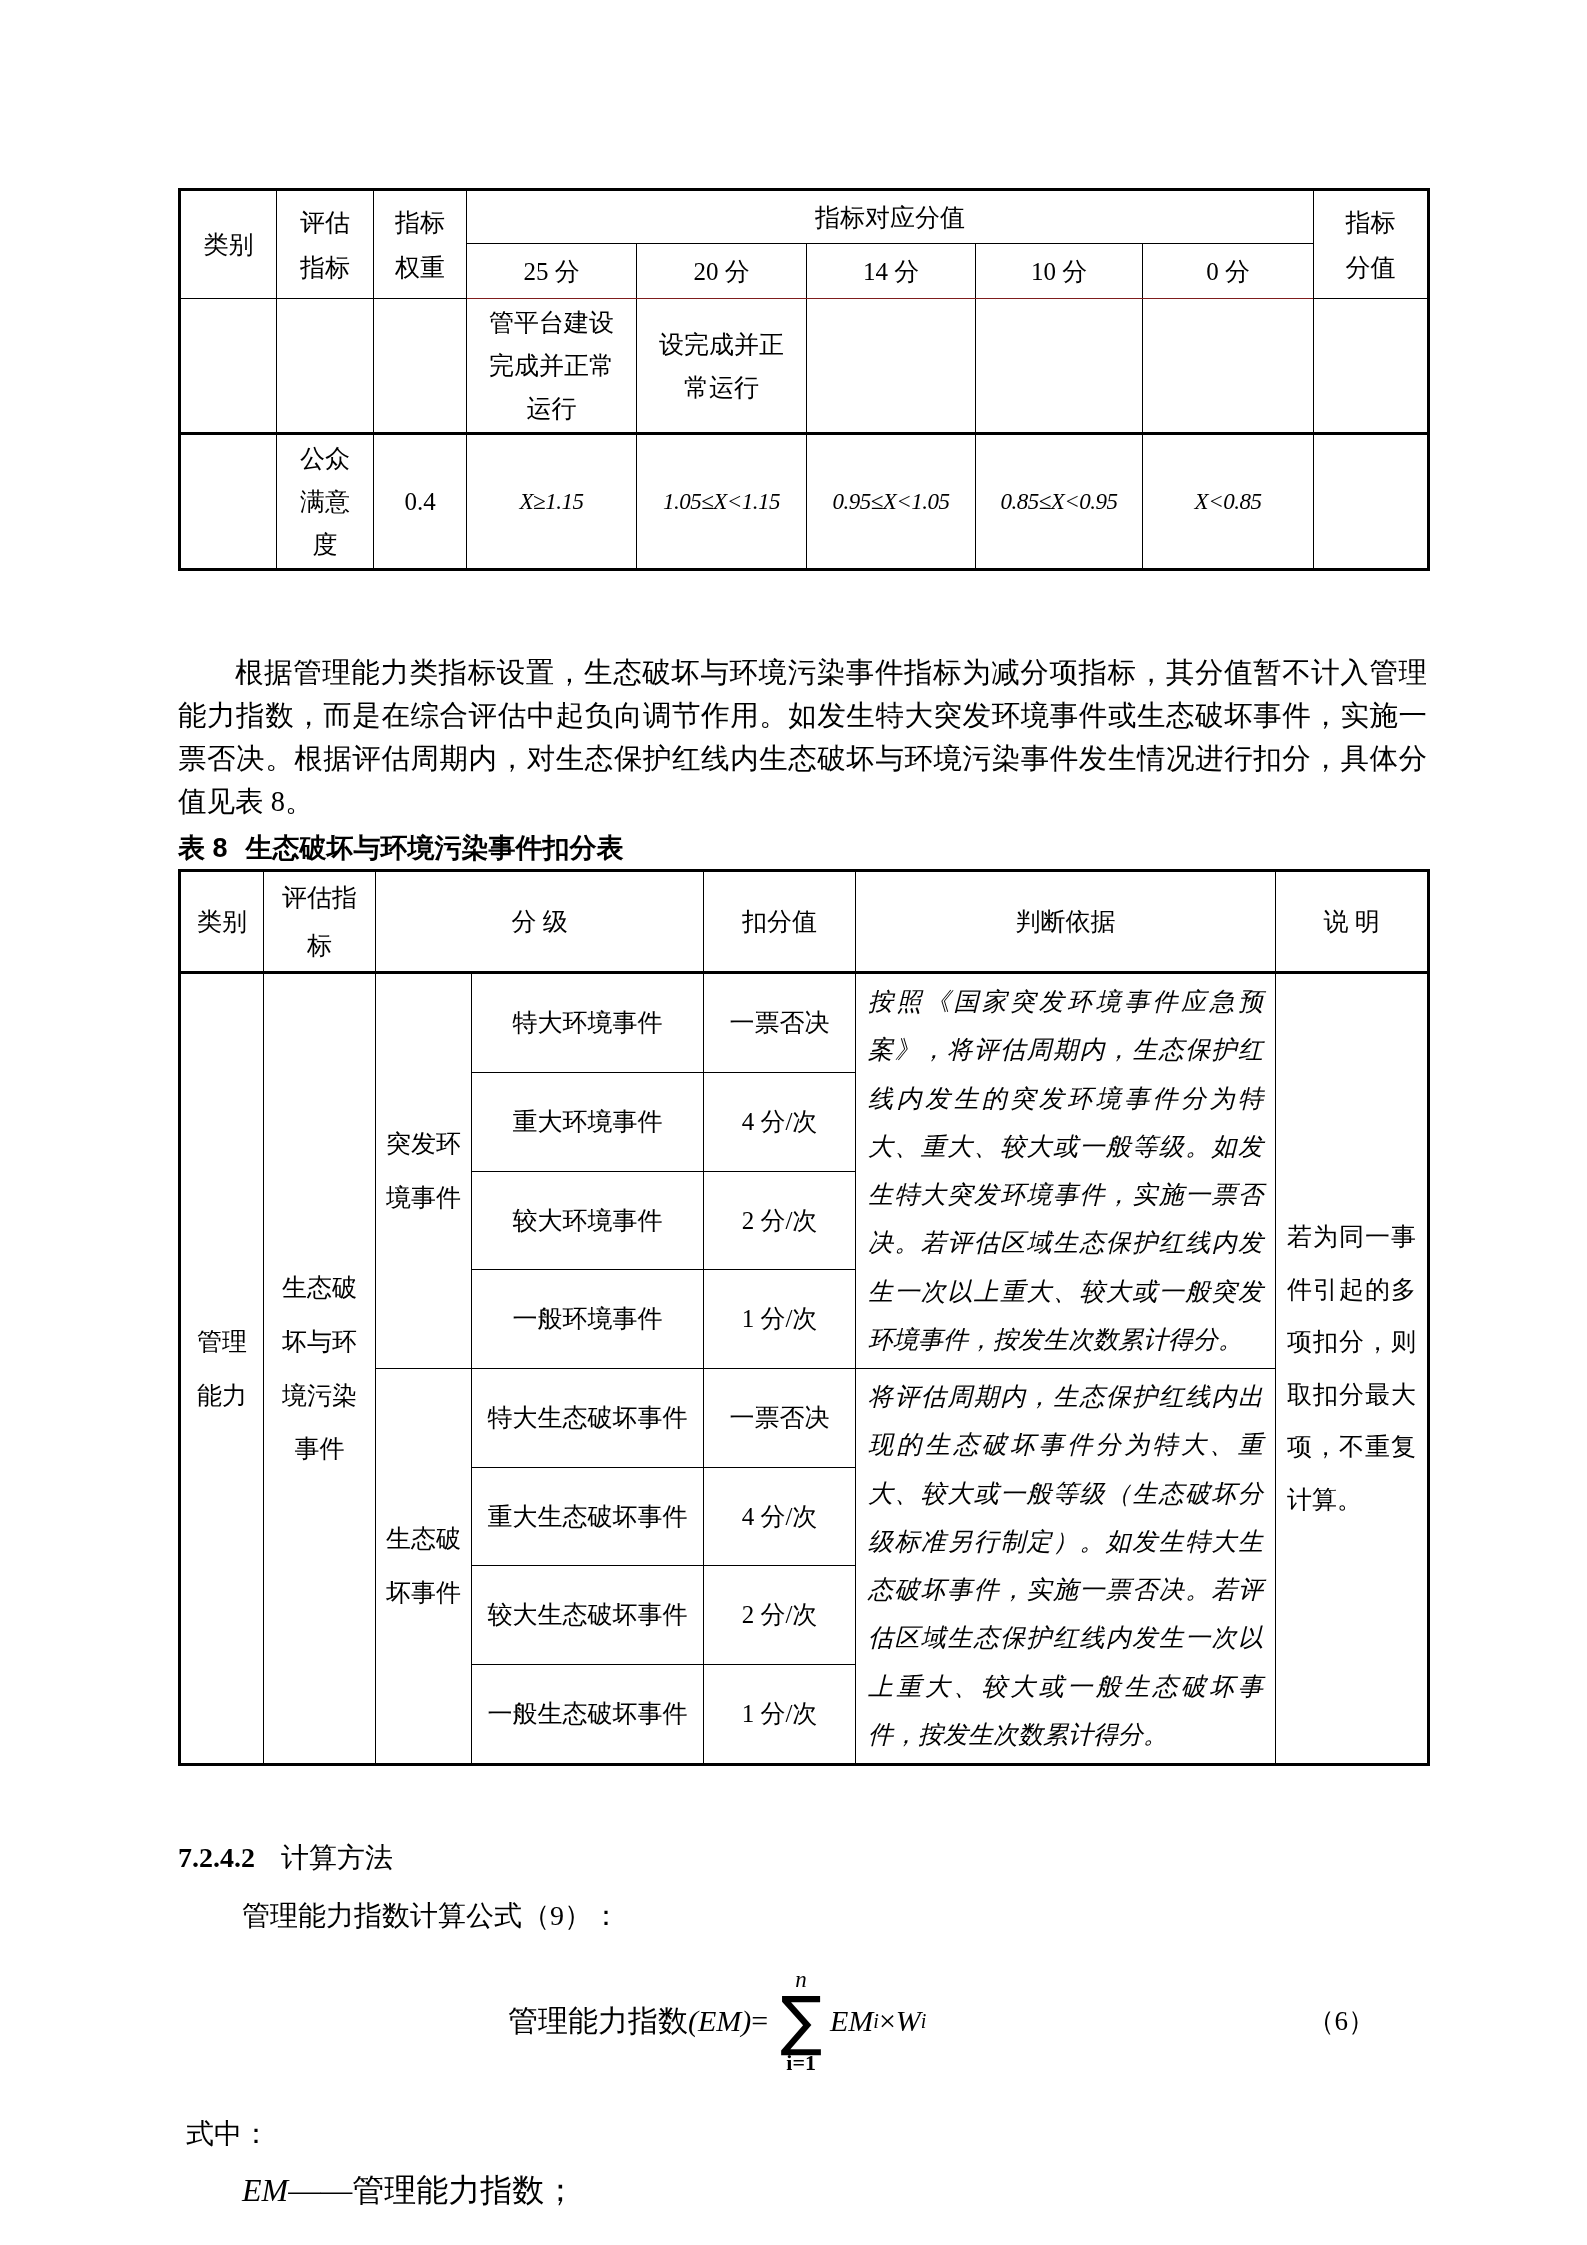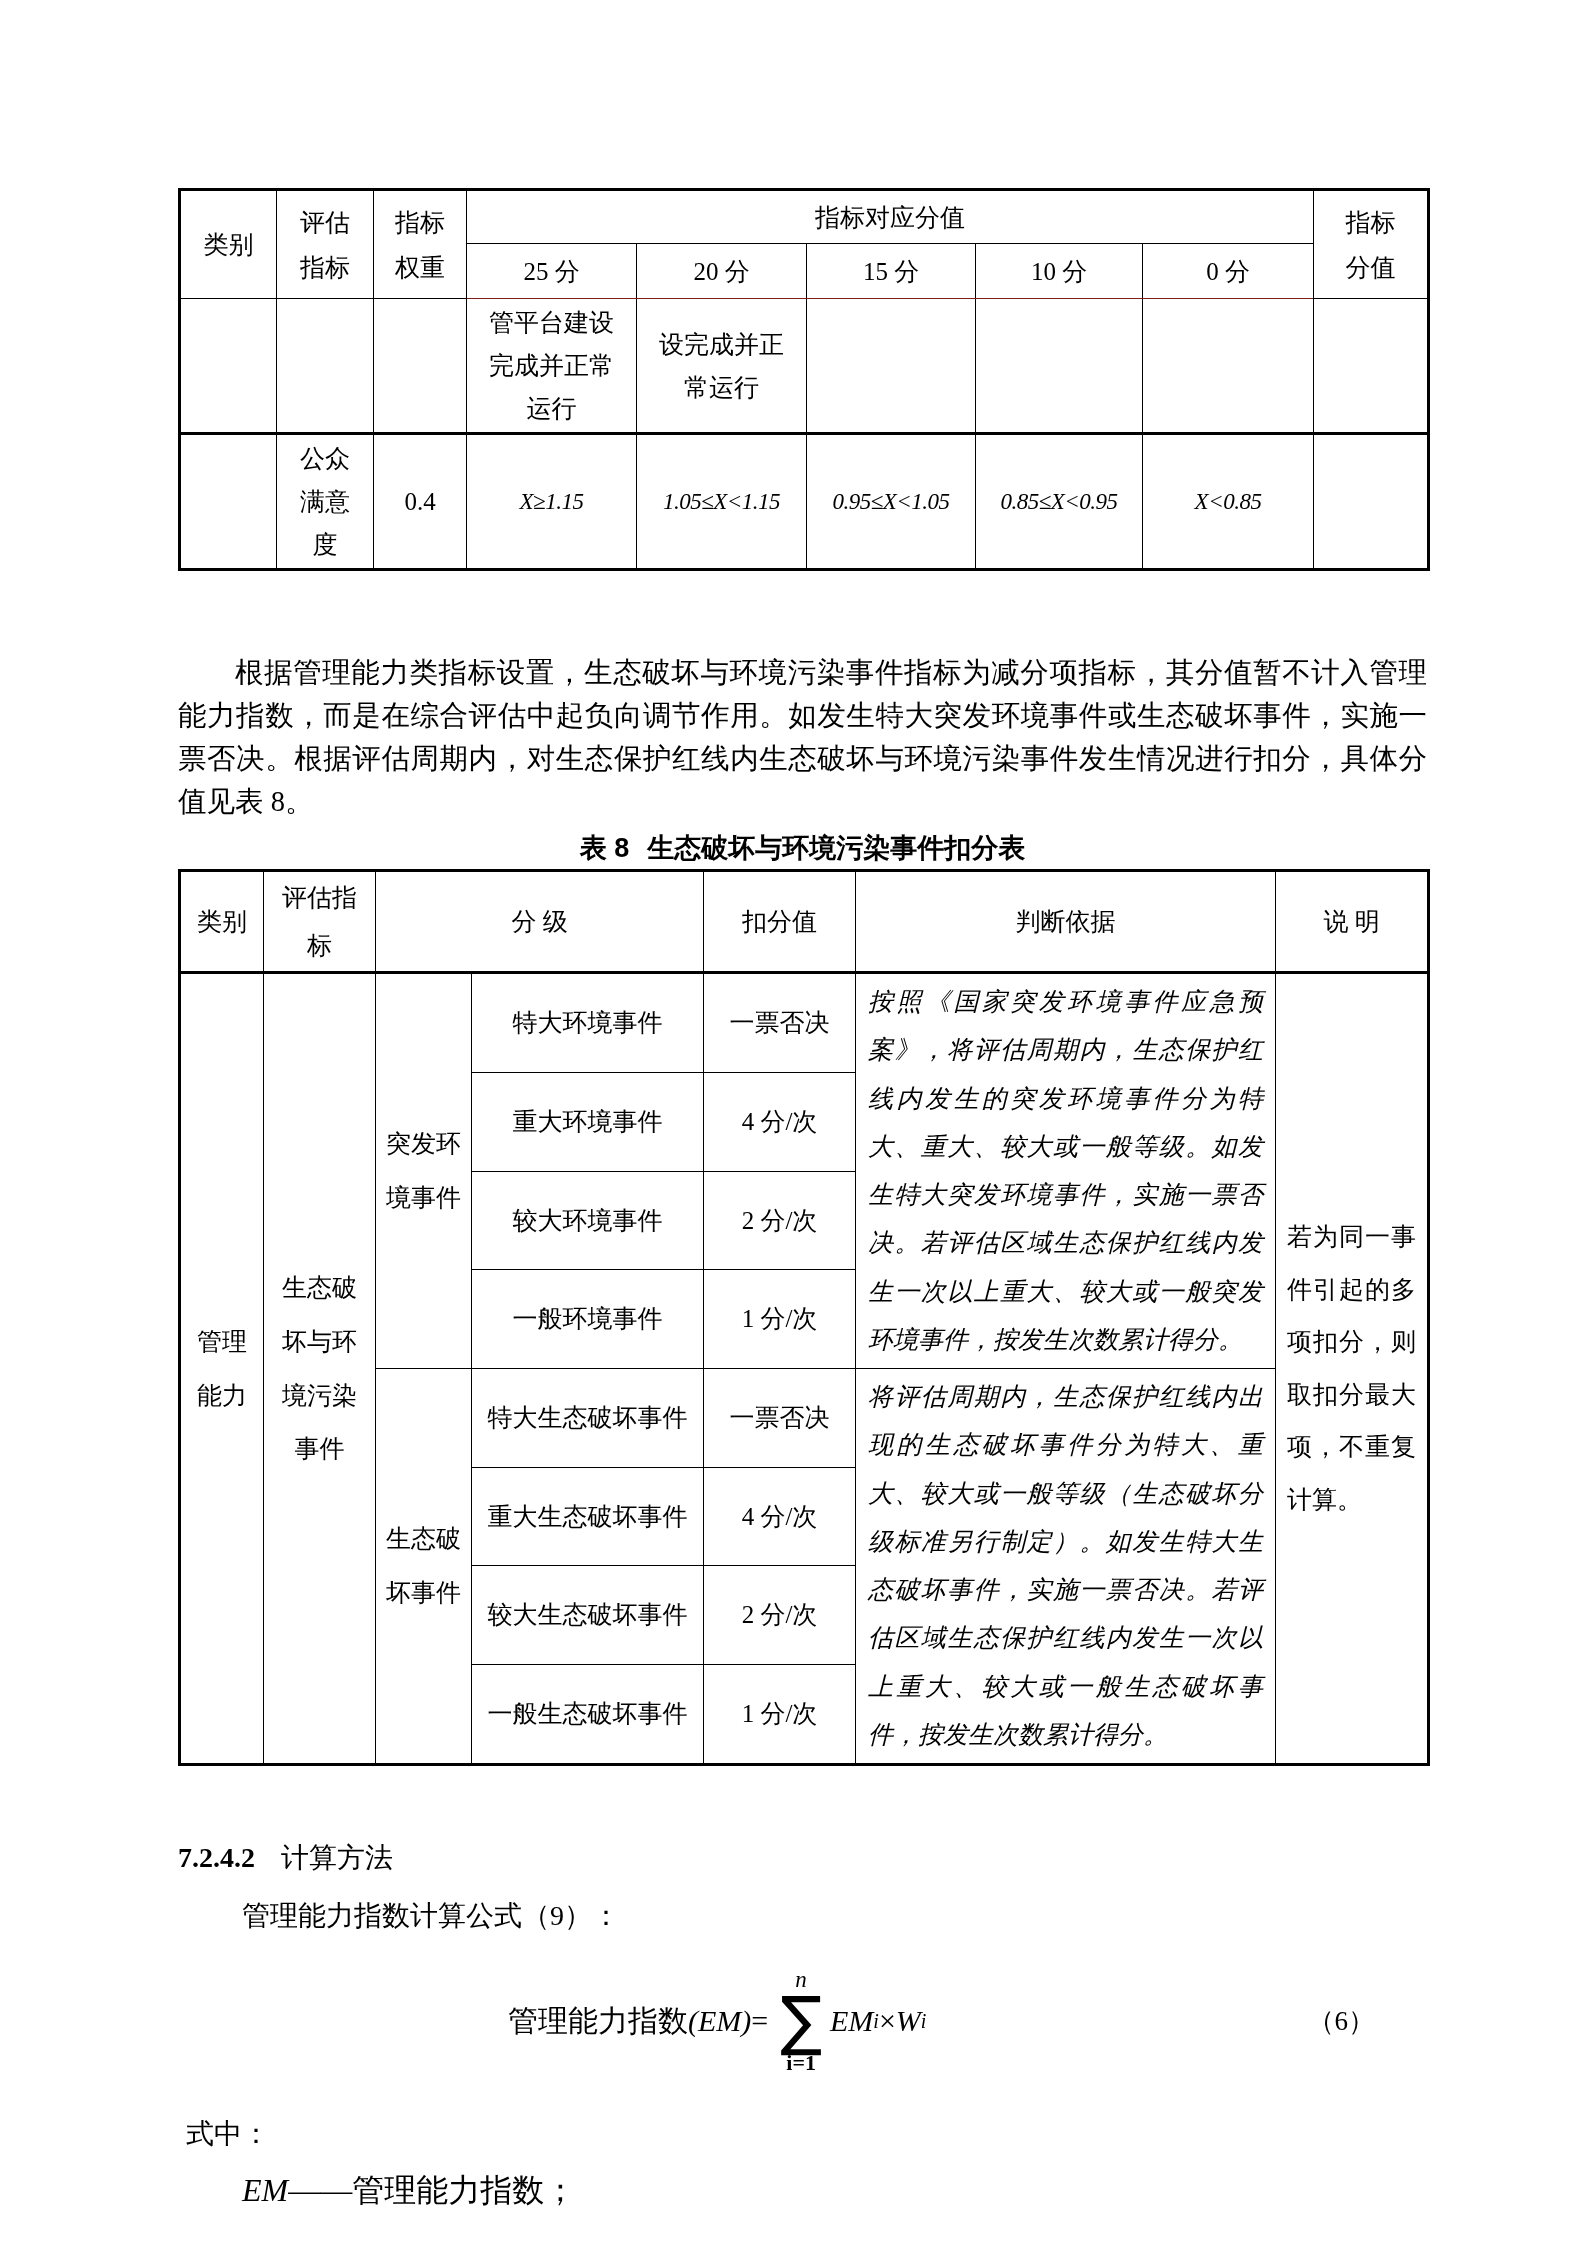--- a/index.html
+++ b/index.html
@@ -35,21 +35,21 @@
     text-align:justify;white-space:normal;line-height:2.1;font-size:25px;
     padding:20px 11px;vertical-align:middle;
   }
 
   
   .para{
     margin:80px 0 0 0;font-size:28.5px;line-height:43px;text-align:justify;
     text-indent:57px;
   }
   .caption{
-    margin-top:4px;height:42px;line-height:42px;text-align:center;
+    margin-top:4px;height:42px;line-height:42px;
     font-weight:bold;font-size:27px;font-family:"Liberation Sans","DejaVu Sans","Liberation Serif",serif;
   }
   .caption .cap-gap{display:inline-block;width:18px;}
   .heading{margin-top:72px;font-size:28px;line-height:40px;}
   .heading .sec-no{margin-right:26px;font-weight:bold;}
   .formula-intro{margin:18px 0 0 0;font-size:28px;line-height:40px;text-indent:64px;}
   .formula-row{position:relative;margin-top:10px;height:150px;}
   .formula{
     position:absolute;left:330px;top:0;height:150px;display:flex;align-items:center;
     font-size:30px;
@@ -91,21 +91,21 @@
 指标</th>
           <th rowspan="2">指标
 权重</th>
           <th colspan="5" style="height:48px">指标对应分值</th>
           <th rowspan="2">指标
 分值</th>
         </tr>
         <tr class="sub">
           <th style="height:50px">25 分</th>
           <th>20 分</th>
-          <th>15 分</th>
+          <th>14 分</th>
           <th>10 分</th>
           <th>0 分</th>
         </tr>
       </thead>
       <tbody>
         <tr class="r1">
           <td></td>
           <td></td>
           <td></td>
           <td>管平台建设

